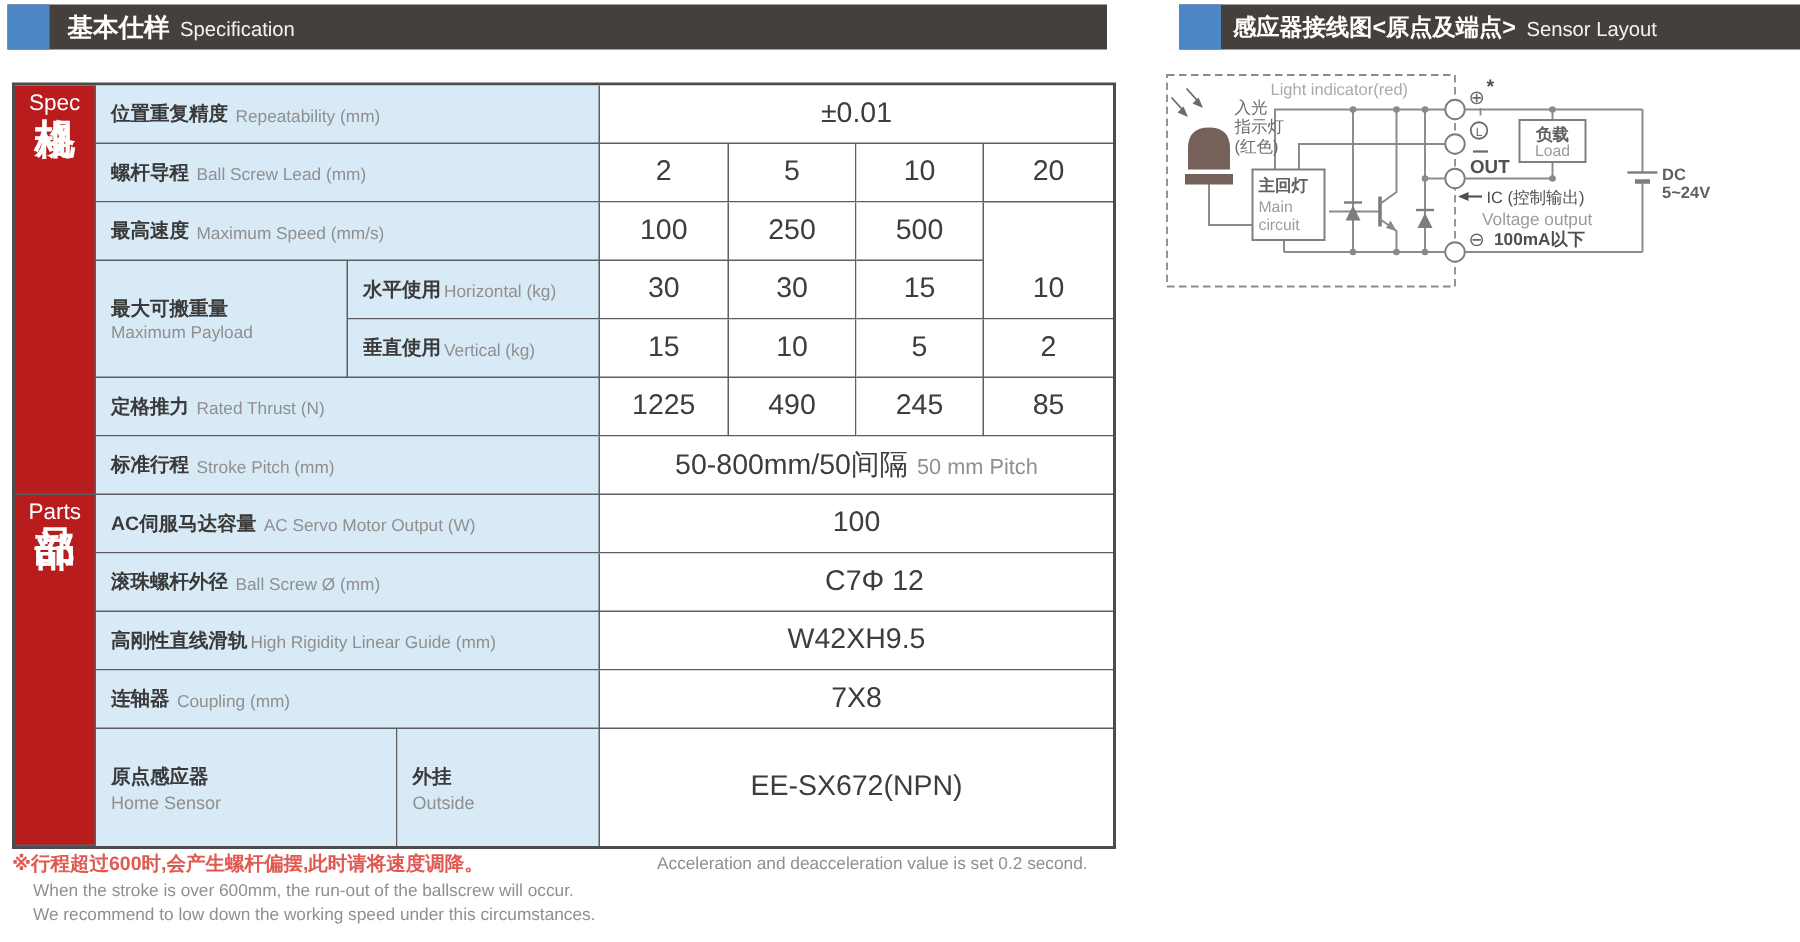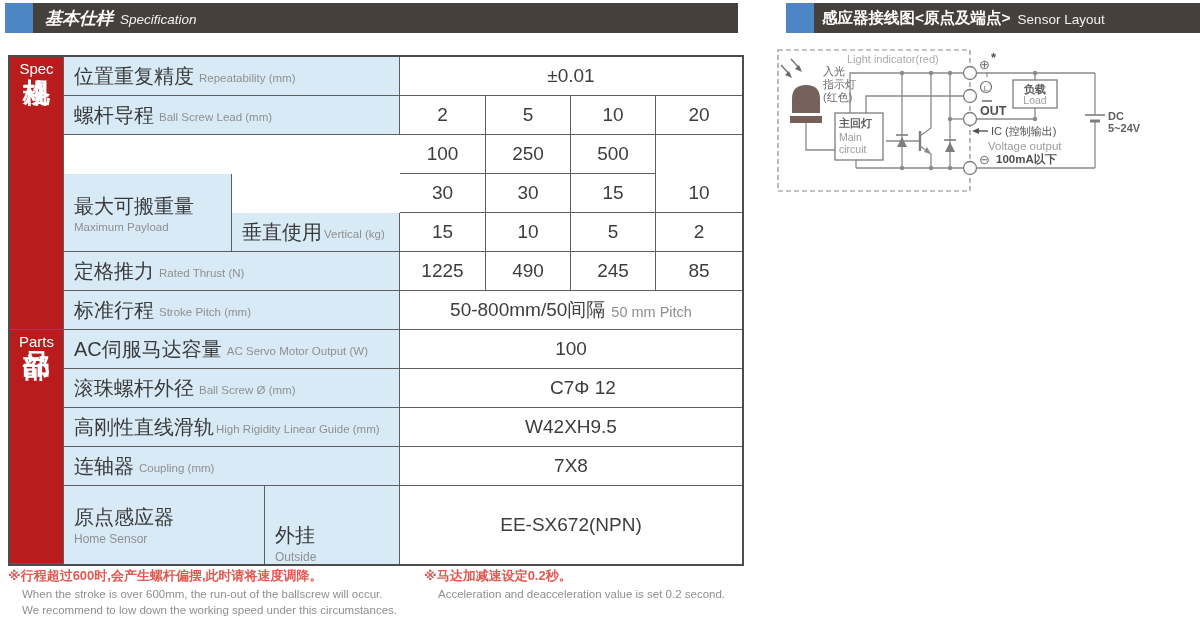--- a/index.html
+++ b/index.html
@@ -14,21 +14,21 @@
 
   
   #spec-grid{position:absolute;left:8px;top:55px;display:grid;
     grid-template-columns:54px 168px 33px 135px 86px 85px 85px 86px;
     grid-template-rows:repeat(11,39px) 78px;
     border:2px solid #4c4c4c;}
   .c{border-right:1px solid #5e5e5e;border-bottom:1px solid #5e5e5e;
      display:flex;align-items:center;box-sizing:border-box;overflow:hidden;}
   .lastc{border-right:none;} .lastr{border-bottom:none;}
   .lbl{background:#d9eaf7;padding-left:10px;}
-  .zh{font-size:20px;font-weight:400;color:#3a3a3a;white-space:nowrap;}
+  .zh{font-size:13px;font-weight:700;color:#3a3a3a;white-space:nowrap;}
   .en{font-size:11.5px;color:#8f8f8f;white-space:nowrap;margin-left:5px;padding-top:3px;}
   .col2{flex-direction:column;align-items:flex-start;justify-content:center;}
   .col2 .en{margin-left:0;padding-top:1px;}
   .val{background:#fff;justify-content:center;font-size:19px;color:#3d3d3d;}
   .val .sub{font-size:14.5px;color:#8f8f8f;margin-left:6px;padding-top:3px;}
   .side{background:#b91c1c;flex-direction:column;justify-content:flex-start;align-items:center;color:#fff;}
   .side .ch{font-size:27px;font-weight:700;line-height:1.12;}
   .side .sub{font-size:15px;margin-top:3px;}
 
   
@@ -44,21 +44,21 @@
   .dot{fill:#8a8a8a;}
   .comp{stroke:#7d7d7d;stroke-width:1.3;fill:#fff;}
   .tzh{fill:#5f5f5f;font-size:11px;font-weight:600;}
   .ten{fill:#9c9c9c;font-size:10.5px;}
 </style>
 </head>
 <body>
 
 <div id="stage">
 
-  <div class="hbar" style="left:5px;width:733px;font-style:italic;">
+  <div class="hbar" style="left:5px;width:733px;">
     <div class="sq"></div>
     <span class="zh">基本仕样</span>
     <span class="en">Specification</span>
   </div>
 
   <div class="hbar" style="left:786px;width:475px;">
     <div class="sq"></div>
     <span class="zh" style="font-size:15.5px;margin-left:8px;">感应器接线图&lt;原点及端点&gt;</span>
     <span class="en">Sensor Layout</span>
   </div>
@@ -82,27 +82,35 @@
 
     <div class="c lbl" style="grid-area:2/2/3/5;">
       <span class="zh">螺杆导程</span>
       <span class="en">Ball Screw Lead (mm)</span>
     </div>
     <div class="c val" style="grid-area:2/5/3/6;">2</div>
     <div class="c val" style="grid-area:2/6/3/7;">5</div>
     <div class="c val" style="grid-area:2/7/3/8;">10</div>
     <div class="c val lastc" style="grid-area:2/8/3/9;">20</div>
 
+    <div class="c lbl" style="grid-area:3/2/4/5;">
+      <span class="zh">最高速度</span>
+      <span class="en">Maximum Speed (mm/s)</span>
+    </div>
     <div class="c val" style="grid-area:3/5/4/6;">100</div>
     <div class="c val" style="grid-area:3/6/4/7;">250</div>
     <div class="c val" style="grid-area:3/7/4/8;">500</div>
 
     <div class="c lbl col2" style="grid-area:4/2/6/3;">
       <span class="zh">最大可搬重量</span>
       <span class="en">Maximum Payload</span>
+    </div>
+    <div class="c lbl" style="grid-area:4/3/5/5;">
+      <span class="zh">水平使用</span>
+      <span class="en" style="margin-left:2px;">Horizontal (kg)</span>
     </div>
     <div class="c val" style="grid-area:4/5/5/6;">30</div>
     <div class="c val" style="grid-area:4/6/5/7;">30</div>
     <div class="c val" style="grid-area:4/7/5/8;">15</div>
     <div class="c val lastc" style="grid-area:4/8/5/9;">10</div>
 
     <div class="c lbl" style="grid-area:5/3/6/5;">
       <span class="zh">垂直使用</span>
       <span class="en" style="margin-left:2px;">Vertical (kg)</span>
     </div>
@@ -150,34 +158,33 @@
     <div class="c lbl" style="grid-area:11/2/12/5;">
       <span class="zh">连轴器</span>
       <span class="en">Coupling (mm)</span>
     </div>
     <div class="c val lastc" style="grid-area:11/5/12/9;">7X8</div>
 
     <div class="c lbl col2 lastr" style="grid-area:12/2/13/4;">
       <span class="zh">原点感应器</span>
       <span class="en" style="font-size:12px;">Home Sensor</span>
     </div>
-    <div class="c lbl col2 lastr" style="grid-area:12/4/13/5;justify-content:flex-end;">
+    <div class="c lbl col2 lastr" style="grid-area:12/4/13/5;">
       <span class="zh">外挂</span>
       <span class="en" style="font-size:12px;">Outside</span>
     </div>
     <div class="c val lastc lastr" style="grid-area:12/5/13/9;">EE-SX672(NPN)</div>
   </div>
 
   <div class="note" style="left:8px;">
     <div class="red">※行程超过600时,会产生螺杆偏摆,此时请将速度调降。</div>
     <div class="gray">When the stroke is over 600mm, the run-out of the ballscrew will occur.</div>
     <div class="gray" style="margin-top:0;">We recommend to low down the working speed under this circumstances.</div>
   </div>
   <div class="note" style="left:424px;">
-    <div class="red">※马达加减速设定0.2秒。</div>
     <div class="gray">Acceleration and deacceleration value is set 0.2 second.</div>
   </div>
 
   <svg id="diagram" width="432" height="160" viewBox="768 42 432 160">
 
     <rect class="dash" x="778" y="50" width="192" height="141"></rect>
 
     <g class="wire">
       <path d="M977,73 H1095"></path>
       <path d="M1035,73 V80"></path>

